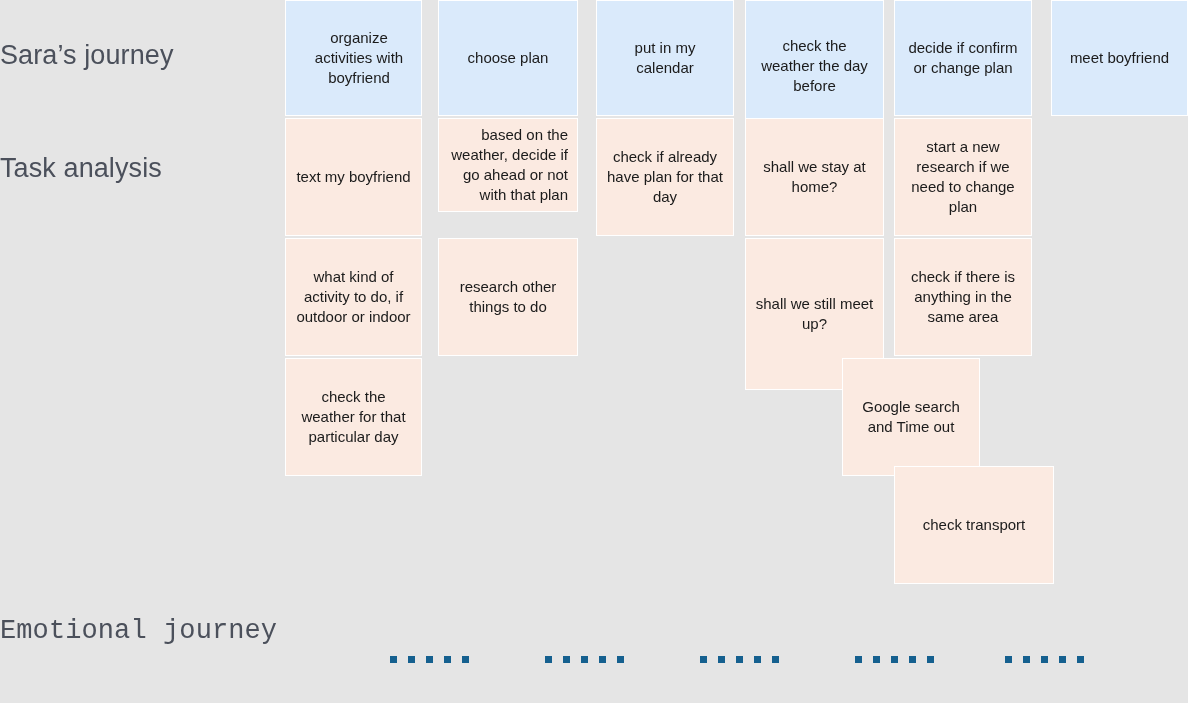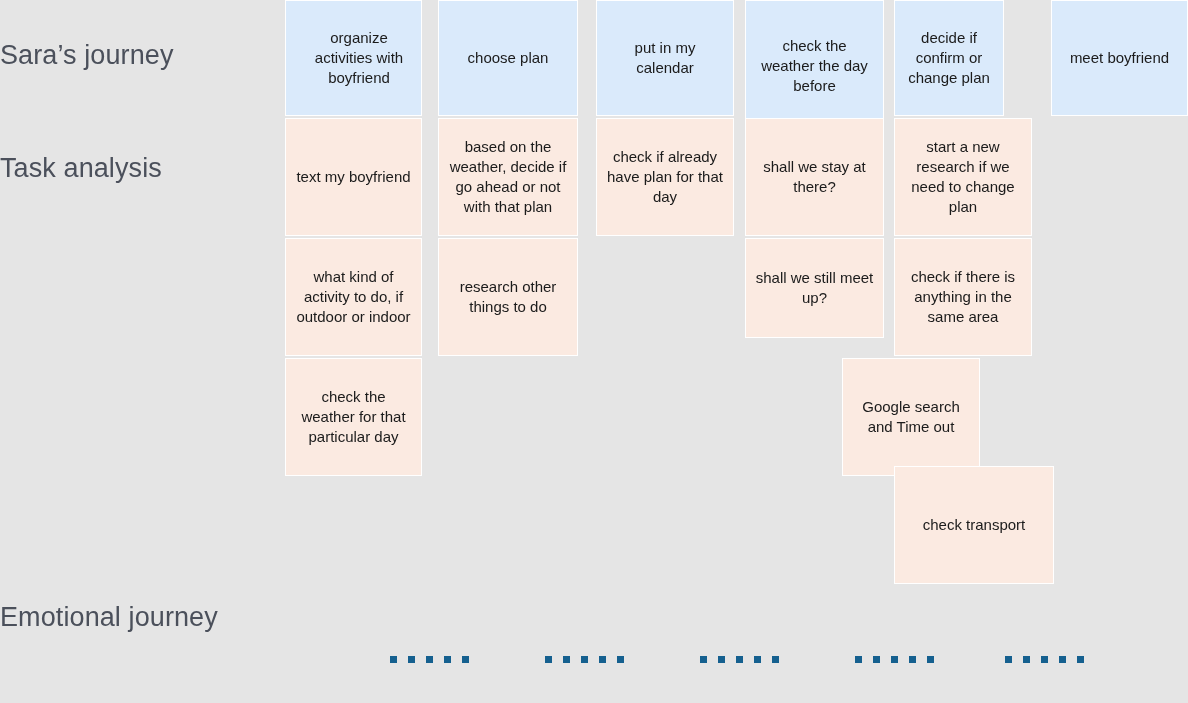--- a/index.html
+++ b/index.html
@@ -21,21 +21,21 @@
     left: 0;
     color: #4b505b;
     font-size: 27px;
     font-weight: 400;
     letter-spacing: 0.1px;
     white-space: nowrap;
     line-height: 1;
   }
   #label-journey  { top: 42px; }
   #label-task     { top: 155px; }
-  #label-emotion  { top: 604px; }
+  #label-emotion  { top: 618px; font-family: Liberation Mono, monospace; }
 
   
   .card {
     position: absolute;
     display: flex;
     align-items: center;
     justify-content: center;
     text-align: center;
     padding: 6px 9px;
     font-size: 15px;
@@ -67,32 +67,32 @@
 
   <div class="row-label" id="label-task">Task analysis</div>
 
   <div class="row-label" id="label-emotion">Emotional journey</div>
 
   <div id="journey-layer">
       <div class="card blue" style="left: 285px; top: 0px; width: 137px; height: 116px; padding-left: 20px;">organize activities with boyfriend</div>
       <div class="card blue" style="left: 438px; top: 0px; width: 140px; height: 116px;">choose plan</div>
       <div class="card blue" style="left: 596px; top: 0px; width: 138px; height: 116px;">put in my calendar</div>
       <div class="card blue" style="left: 745px; top: 0px; width: 139px; height: 132px;">check the weather the day before</div>
-      <div class="card blue" style="left: 894px; top: 0px; width: 110px; height: 116px;">decide if confirm or change plan</div>
+      <div class="card blue" style="left: 894px; top: 0px; width: 138px; height: 116px;">decide if confirm or change plan</div>
       <div class="card blue" style="left: 1051px; top: 0px; width: 137px; height: 116px;">meet boyfriend</div>
     </div>
   <div id="task-layer">
       <div class="card peach" style="left: 285px; top: 118px; width: 137px; height: 118px;">text my boyfriend</div>
-      <div class="card peach" style="left: 438px; top: 118px; width: 140px; height: 118px;">based on the weather, decide if go ahead or not with that plan</div>
+      <div class="card peach" style="left: 438px; top: 118px; width: 140px; height: 94px; text-align: right;">based on the weather, decide if go ahead or not with that plan</div>
       <div class="card peach" style="left: 596px; top: 118px; width: 138px; height: 118px; text-align: center;">check if already have plan for that day</div>
-      <div class="card peach" style="left: 745px; top: 118px; width: 139px; height: 118px;">shall we stay at there?</div>
+      <div class="card peach" style="left: 745px; top: 118px; width: 139px; height: 118px;">shall we stay at home?</div>
       <div class="card peach" style="left: 894px; top: 118px; width: 138px; height: 118px;">start a new research if we need to change plan</div>
       <div class="card peach" style="left: 285px; top: 238px; width: 137px; height: 118px;">what kind of activity to do, if outdoor or indoor</div>
       <div class="card peach" style="left: 438px; top: 238px; width: 140px; height: 118px;">research other things to do</div>
-      <div class="card peach" style="left: 745px; top: 238px; width: 139px; height: 100px;">shall we still meet up?</div>
+      <div class="card peach" style="left: 745px; top: 238px; width: 139px; height: 152px;">shall we still meet up?</div>
       <div class="card peach" style="left: 894px; top: 238px; width: 138px; height: 118px;">check if there is anything in the same area</div>
       <div class="card peach" style="left: 285px; top: 358px; width: 137px; height: 118px;">check the weather for that particular day</div>
       <div class="card peach" style="left: 842px; top: 358px; width: 138px; height: 118px;">Google search and Time out</div>
       <div class="card peach" style="left: 894px; top: 466px; width: 160px; height: 118px;">check transport</div>
     </div>
   <div id="emotion-layer">
       <div class="dash-group" style="left: 390px; top: 656px; width: 79px;"></div>
       <div class="dash-group" style="left: 545px; top: 656px; width: 79px;"></div>
       <div class="dash-group" style="left: 700px; top: 656px; width: 79px;"></div>
       <div class="dash-group" style="left: 855px; top: 656px; width: 79px;"></div>

